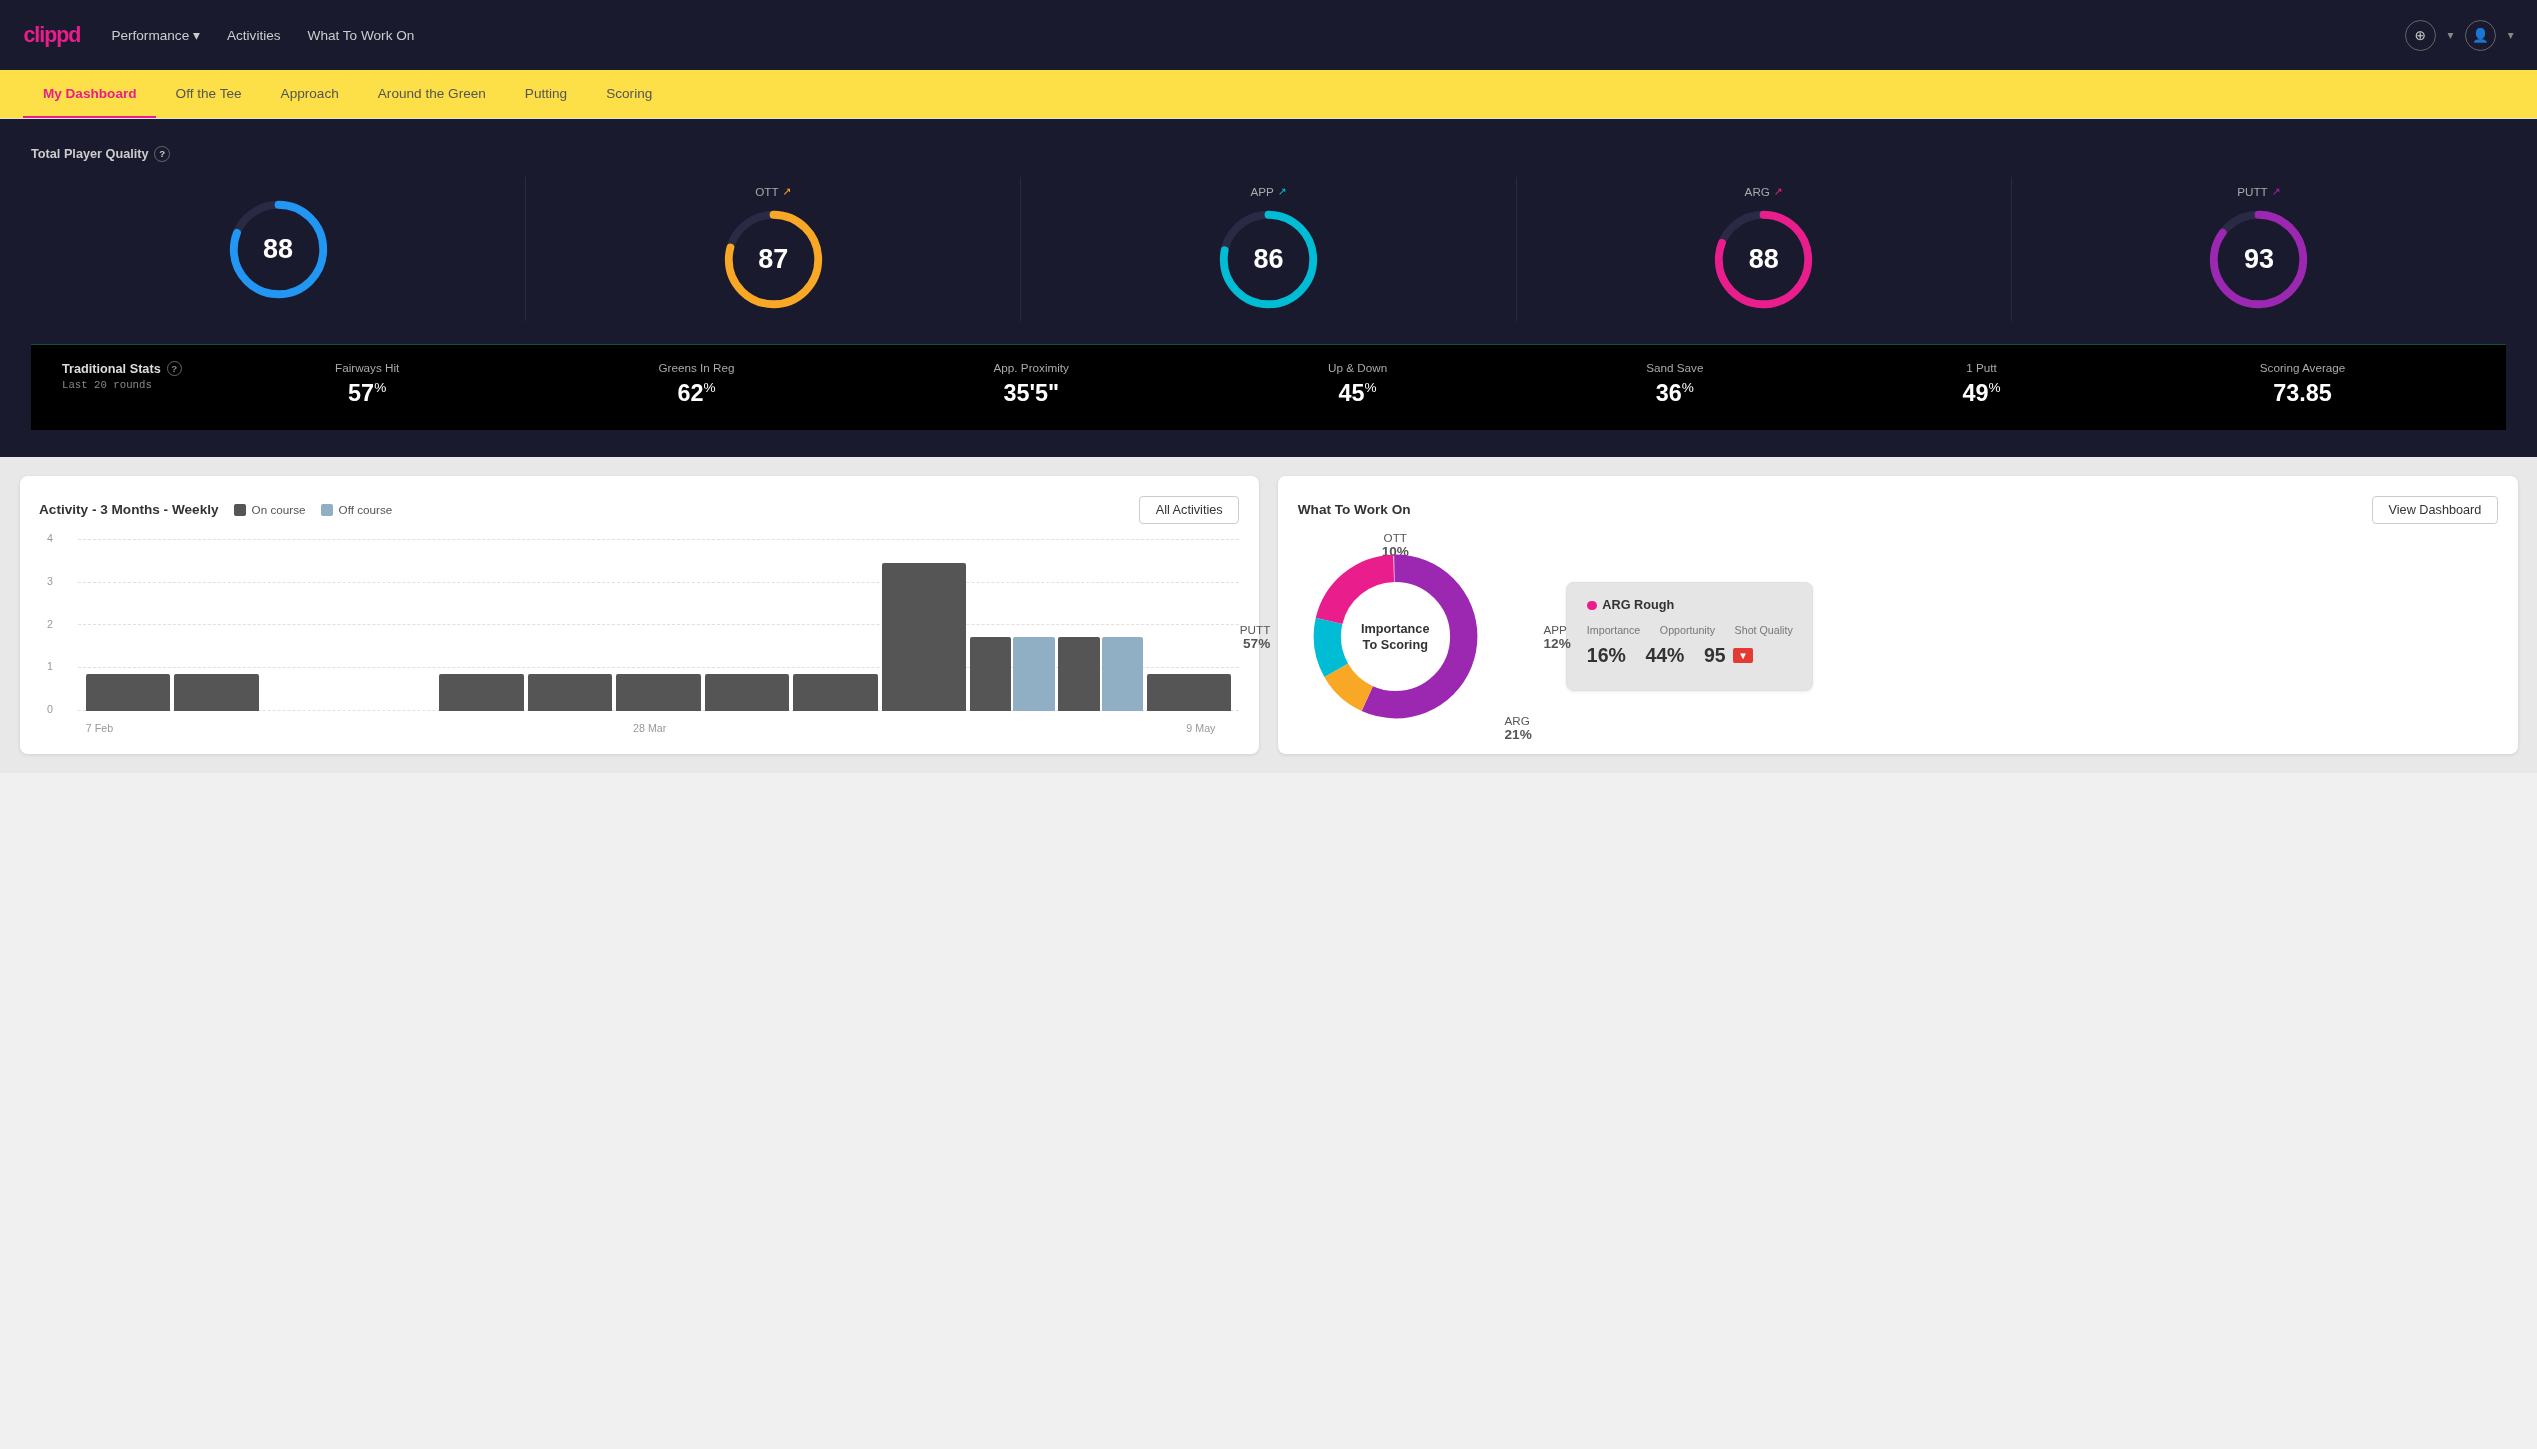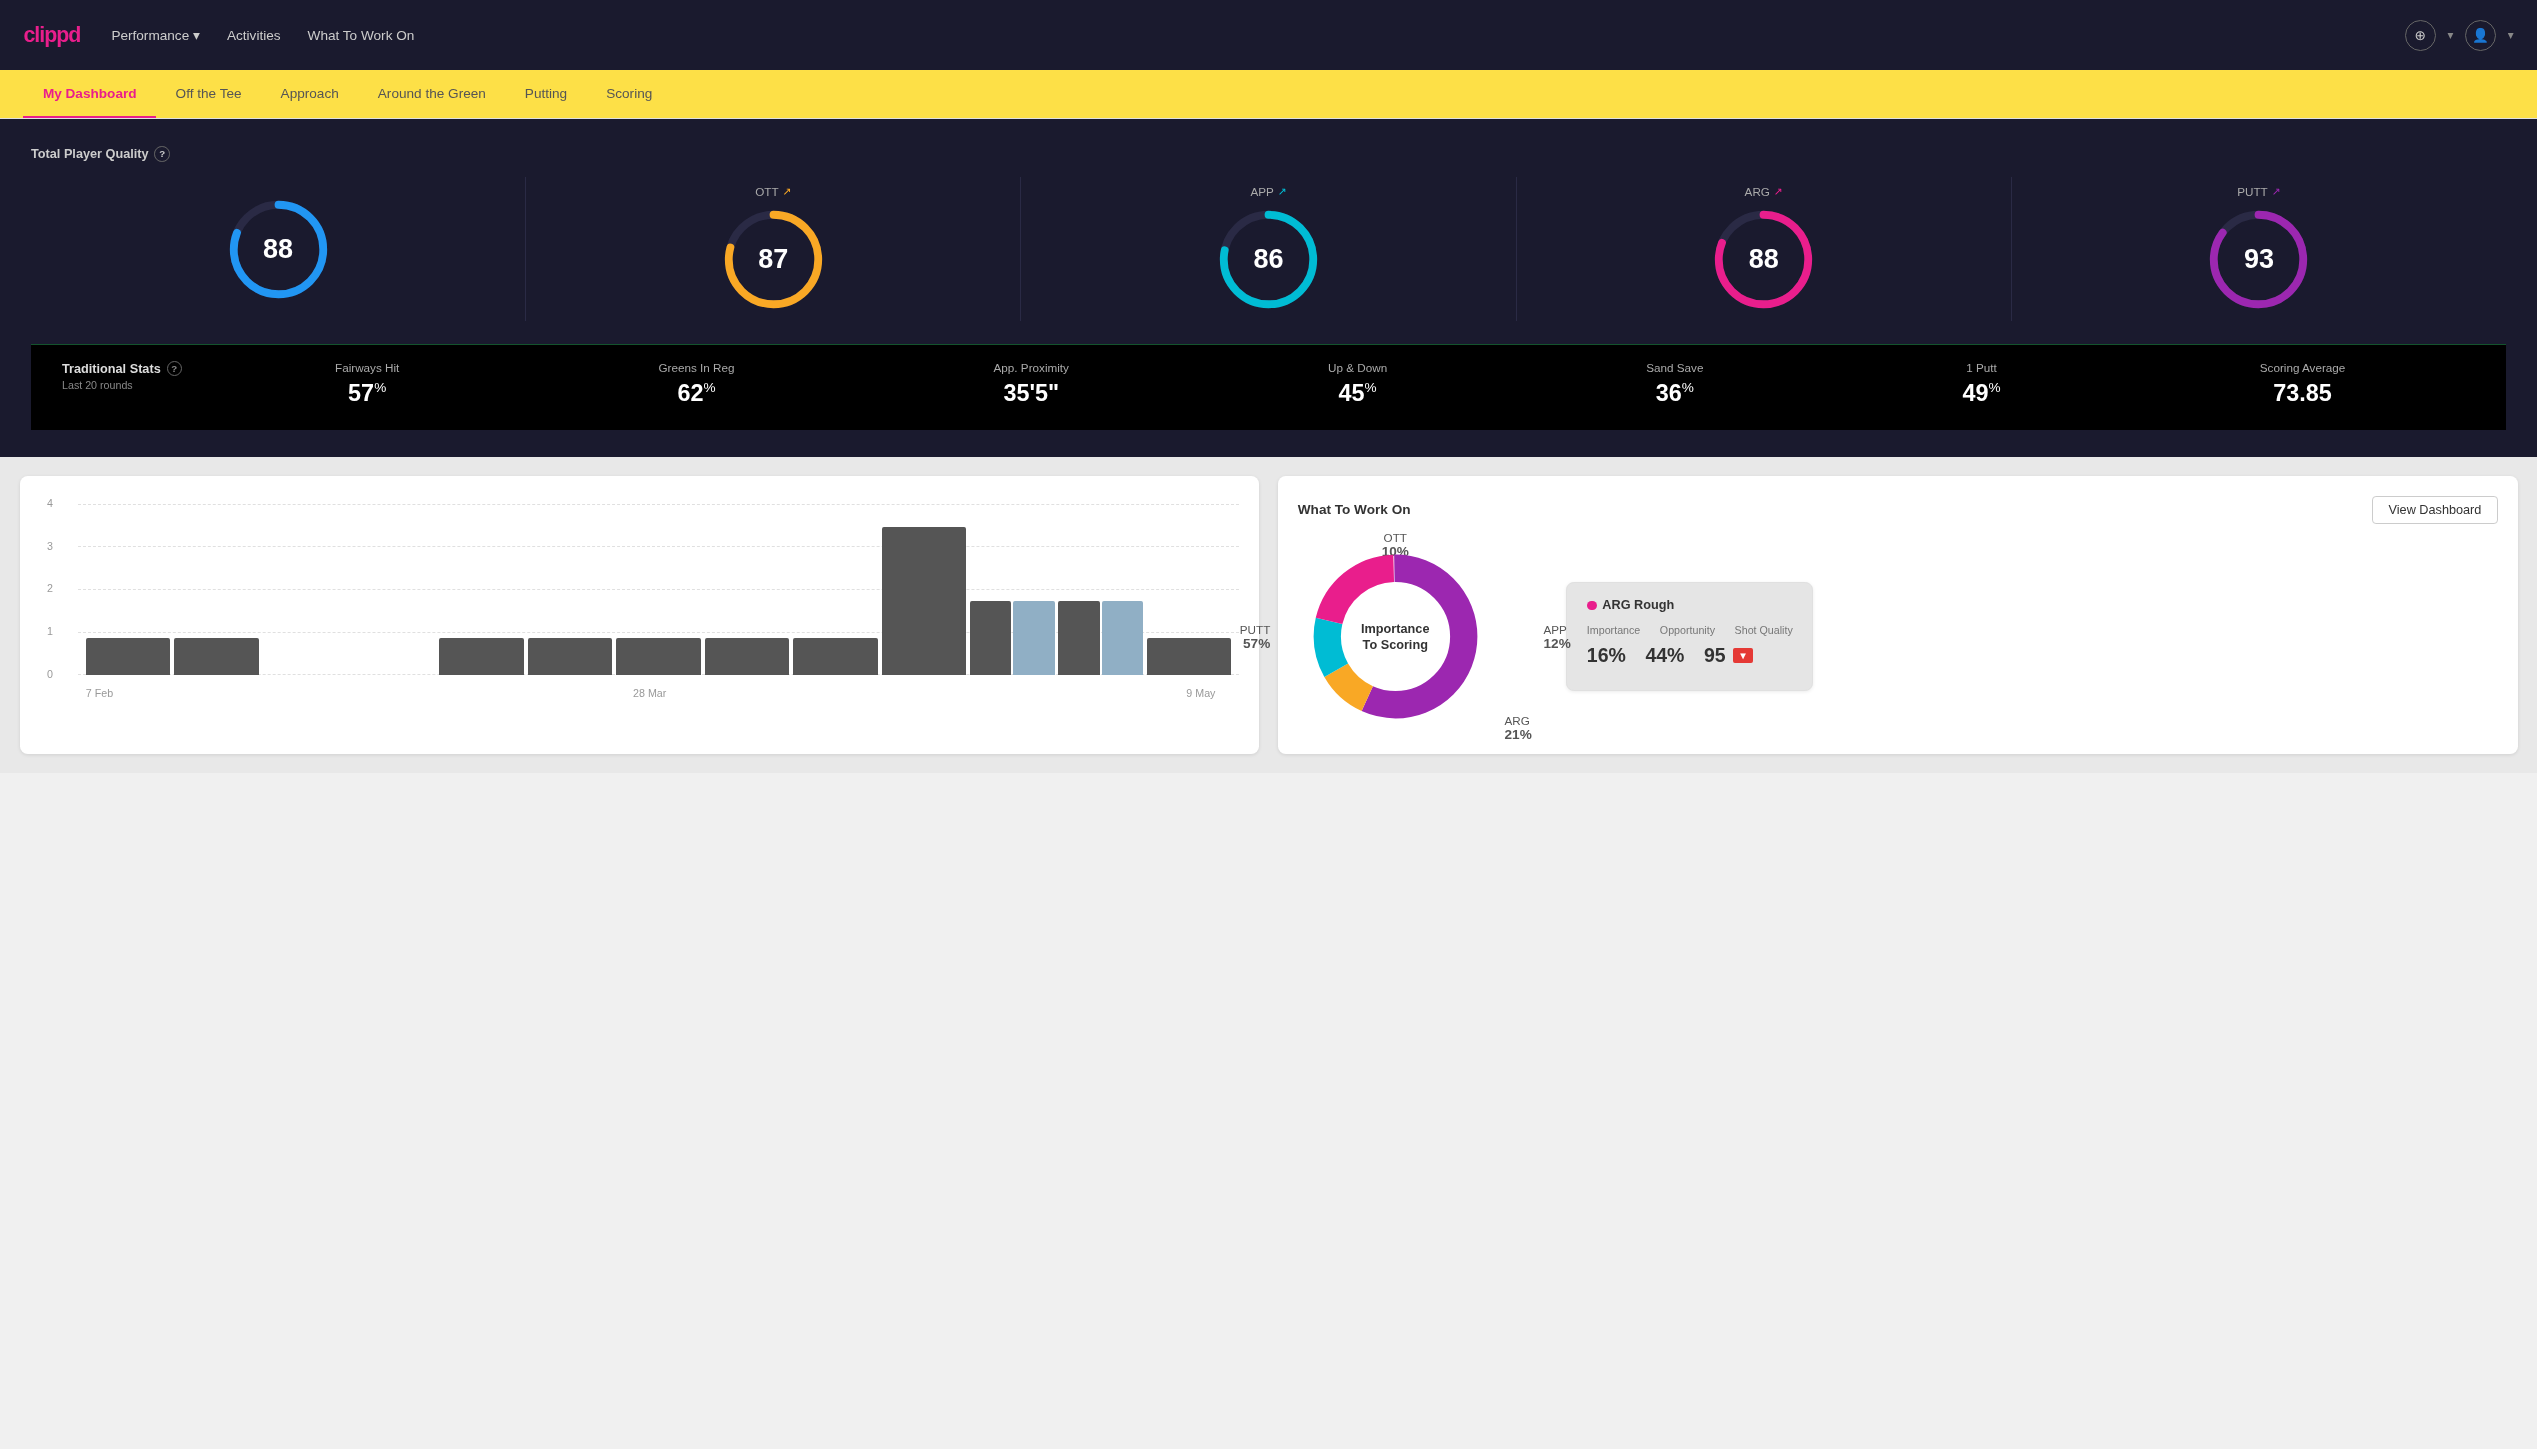--- a/index.html
+++ b/index.html
@@ -154,21 +154,21 @@
     .stats-row {
       background: #000000;
       padding: 15.6px 31px 23.4px;
       border-top: 1px solid #14532d;
       display: flex;
       align-items: flex-start;
       gap: 23.4px;
     }
     .stats-label-section { min-width: 117px; }
     .stats-title { font-size: 12.7px; font-weight: 700; color: #ddd; display: flex; align-items: center; gap: 5.8px; }
-    .stats-sub { font-size: 10.7px; color: #888; margin-top: 2.9px; }
+    .stats-sub { font-size: 10.7px; color: #888; margin-top: 2.9px; font-family: Liberation Mono, monospace; }
     .stat-items { display: flex; flex: 1; gap: 0; justify-content: space-around; }
     .stat-item { text-align: center; }
     .stat-name { font-size: 11.7px; color: #aaa; margin-bottom: 5.8px; }
     .stat-val { font-size: 23.4px; font-weight: 700; color: #fff; }
     .stat-val sup { font-size: 13.6px; font-weight: 400; }
 
     
     .bottom-section {
       display: flex;
       gap: 19.5px;
@@ -496,20 +496,38 @@
           <span>73.85</span>
         </div>
       </div>
     </div>
   </div>
 </div>
 
 <div class="bottom-section">
 
   <div class="card activity-card">
+    <div class="card-header">
+      <div style="display:flex;align-items:center;gap:15.6px;">
+        <span class="card-title">Activity - 3 Months - Weekly</span>
+        <div class="legend">
+          <div class="legend-item">
+            <div class="legend-dot" style="background:#555;"></div>
+            <span>On course</span>
+          </div>
+          <div class="legend-item">
+            <div class="legend-dot" style="background:#90afc5;"></div>
+            <span>Off course</span>
+          </div>
+        </div>
+      </div>
+      <button class="all-activities-btn">
+        <span>All Activities</span>
+      </button>
+    </div>
 
     <div class="chart-area">
       <div class="chart-grid">
         <div class="grid-line">
             <span class="grid-label">4</span>
           </div>
         <div class="grid-line">
             <span class="grid-label">3</span>
           </div>
         <div class="grid-line">

